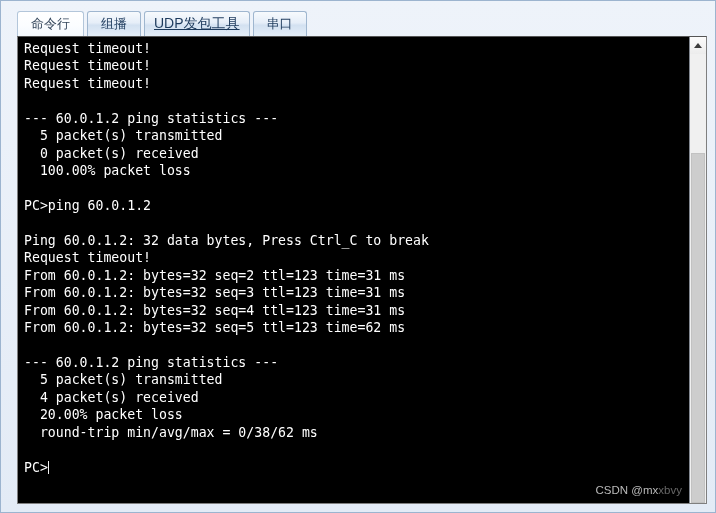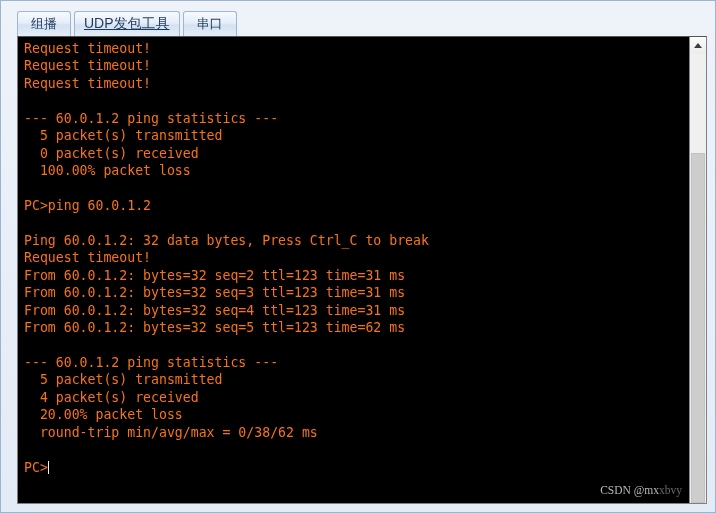--- a/index.html
+++ b/index.html
@@ -92,21 +92,21 @@
     border-top:1px solid #555;
     background:#000;
     display:flex;
     position:relative;
     box-sizing:border-box;
     overflow:hidden;
   }
   .term{
     flex:1 1 auto;
     background:#000;
-    color:#f97316;
+    color:#ffffff;
     font-family:"DejaVu Sans Mono","Liberation Mono",monospace;
     font-size:13.2px;
     line-height:17.45px;
     padding:3px 0 0 6px;
     white-space:pre;
     overflow:hidden;
     box-sizing:border-box;
     letter-spacing:0px;
   }
   .term .line{height:17.45px;}
@@ -142,37 +142,40 @@
     background:#cdcdcd;
     border:1px solid #c2c2c2;
     box-sizing:border-box;
   }
   
   .watermark{
     position:absolute;
     right:24px;bottom:7px;
     font-size:11.5px;
     color:#c9c9c9;
-    font-family:Liberation Serif, serif;
+    font-family:Liberation Sans, sans-serif;
     pointer-events:none;
     opacity:.92;
     white-space:nowrap;
     margin-left:40px;
   }
   .wm-faded{opacity:.55;}
 </style>
 </head>
 <body>
 
 <div class="window">
 
 
   <div class="body">
 
     <div class="tabstrip">
+      <div class="tab active">
+        <span>命令行</span>
+      </div>
       <div class="tab">
         <span>组播</span>
       </div>
       <div class="tab small">
         <span>UDP发包工具</span>
       </div>
       <div class="tab">
         <span>串口</span>
       </div>
     </div>

